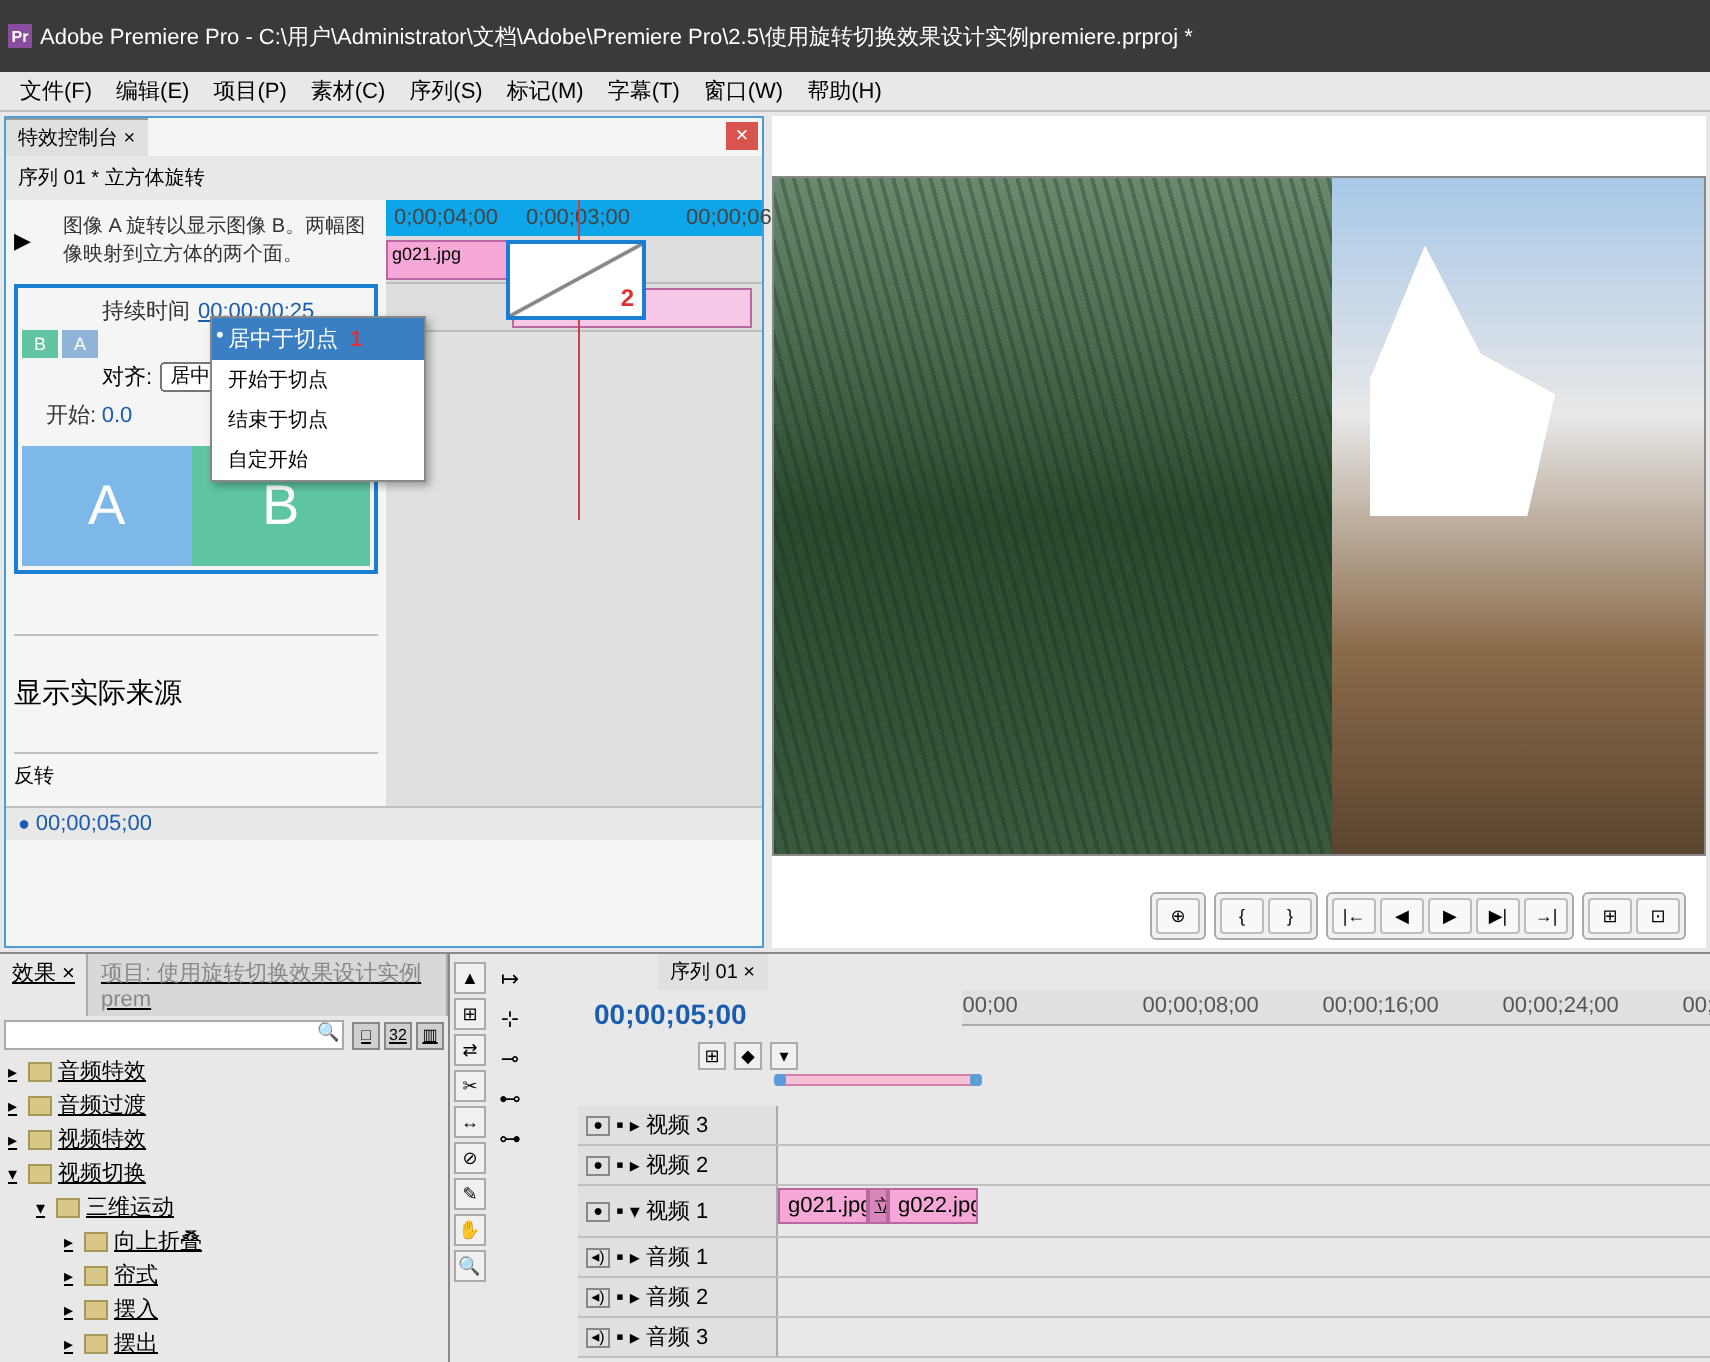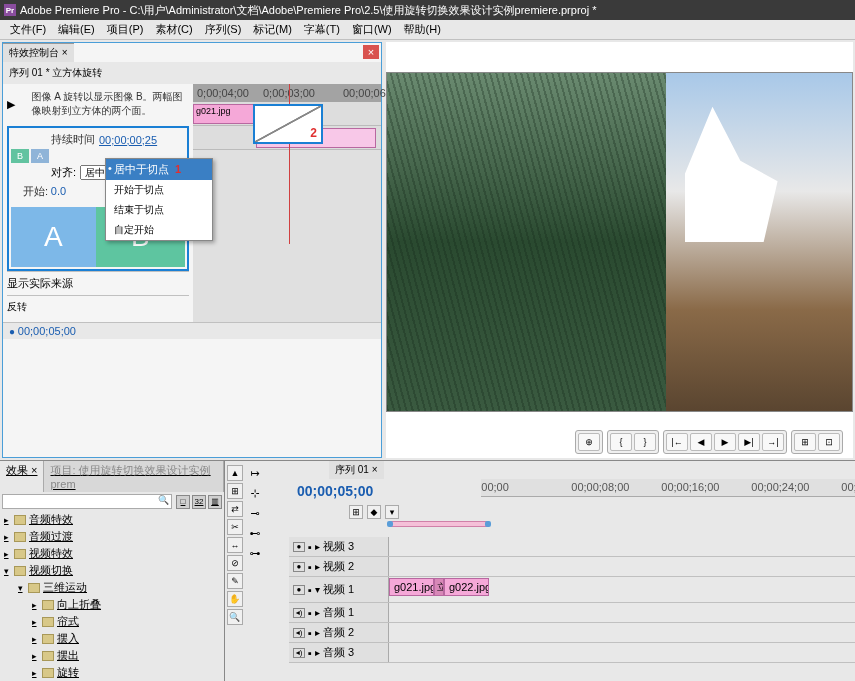--- a/index.html
+++ b/index.html
@@ -1,18 +1,18 @@
 <!DOCTYPE html>
 <html><head>
 <meta charset="utf-8">
 <style>
 * { margin: 0; padding: 0; box-sizing: border-box; font-family: "Microsoft YaHei", sans-serif; font-size: 11px; }
 body { background: #e8e8e8; width: 855px; height: 681px; overflow: hidden; position: relative; }
 
-.titlebar { background: #3a3a3a; color: #fff; height: 20px; display: flex; align-items: center; padding-left: 4px; }
+.titlebar { background: #3a3a3a; color: #fff; height: 36px; display: flex; align-items: center; padding-left: 4px; }
 .titlebar .icon { width: 12px; height: 12px; background: #8a4d9e; margin-right: 4px; display: inline-flex; align-items: center; justify-content: center; font-size: 8px; font-weight: bold; color: #fff; }
 
 .menubar { background: #e8e8e8; height: 20px; display: flex; align-items: center; padding-left: 4px; border-bottom: 1px solid #c0c0c0; }
 .menubar span { padding: 0 6px; cursor: default; }
 
 .workspace { display: flex; height: 420px; }
 
 
 .effectpanel { width: 380px; background: #f5f5f5; border: 1px solid #4a9ed8; margin: 2px; position: relative; }
 .panel-close { position: absolute; top: 2px; right: 2px; width: 16px; height: 14px; background: #d9534f; color: #fff; text-align: center; line-height: 14px; cursor: pointer; }
@@ -38,33 +38,33 @@
 .align-row select { font-size: 10px; width: 80px; }
 .start-row { font-size: 10px; padding: 2px 0 2px 12px; }
 .start-row .label { color: #333; }
 .start-row .val { color: #1a5db0; }
 
 .big-ab { display: flex; margin-top: 6px; }
 .big-ab > div { height: 60px; display: flex; align-items: center; justify-content: center; font-size: 28px; color: #fff; font-weight: 300; }
 .big-ab .big-a { width: 90px; background: #7db8e8; }
 .big-ab .big-b { width: 95px; background: #5ec5a0; }
 
-.show-actual { font-size: 11px; padding: 4px 0; border-top: 1px solid #c0c0c0; }
+.show-actual { font-size: 14px; padding: 20px 0; border-top: 1px solid #c0c0c0; margin-top: 30px; }
 .reverse-row { font-size: 10px; padding: 4px 0; border-top: 1px solid #c0c0c0; }
 
 
 .dropdown { position: absolute; top: 158px; left: 105px; width: 108px; background: #fff; border: 1px solid #888; box-shadow: 2px 2px 4px rgba(0,0,0,0.3); z-index: 100; }
 .dropdown .item { padding: 3px 8px; font-size: 10px; cursor: default; position: relative; }
 .dropdown .item.selected { background: #3a7fc4; color: #fff; }
 .dropdown .item .bullet { position: absolute; left: 2px; }
 .dropdown .item .red1 { color: #e03030; font-weight: bold; margin-left: 6px; }
 
 
 .mini-timeline { position: relative; height: 160px; }
-.mini-ruler { height: 18px; background: #a3a3a3; display: flex; align-items: center; font-size: 9px; color: #444; position: relative; text-decoration: underline; }
+.mini-ruler { height: 18px; background: #0ea5e9; display: flex; align-items: center; font-size: 9px; color: #444; position: relative; text-decoration: underline; }
 .mini-ruler span { position: absolute; }
 .mini-track { height: 24px; background: #ddd; border-bottom: 1px solid #bbb; position: relative; }
 .clip-pink { position: absolute; background: #f5a8d8; border: 1px solid #b868a0; height: 20px; font-size: 9px; padding: 1px 2px; overflow: hidden; }
 .clip-pink.light { background: #f8c8e8; }
 .transition-box { position: absolute; top: 20px; left: 60px; width: 70px; height: 40px; border: 2px solid #1a7fd4; z-index: 5; }
 .transition-box .diag { width: 100%; height: 100%; background: linear-gradient(to bottom right, #fff 0%, #fff 48%, #888 49%, #888 51%, #fff 52%, #fff 100%); }
 .red2 { position: absolute; color: #e03030; font-weight: bold; bottom: 2px; right: 4px; font-size: 12px; }
 .playhead-red { position: absolute; width: 1px; background: #d04040; top: 0; bottom: 0; left: 96px; }
 
 .panel-footer { background: #e8e8e8; border-top: 1px solid #c0c0c0; padding: 2px 6px; font-size: 10px; color: #1a5db0; }

